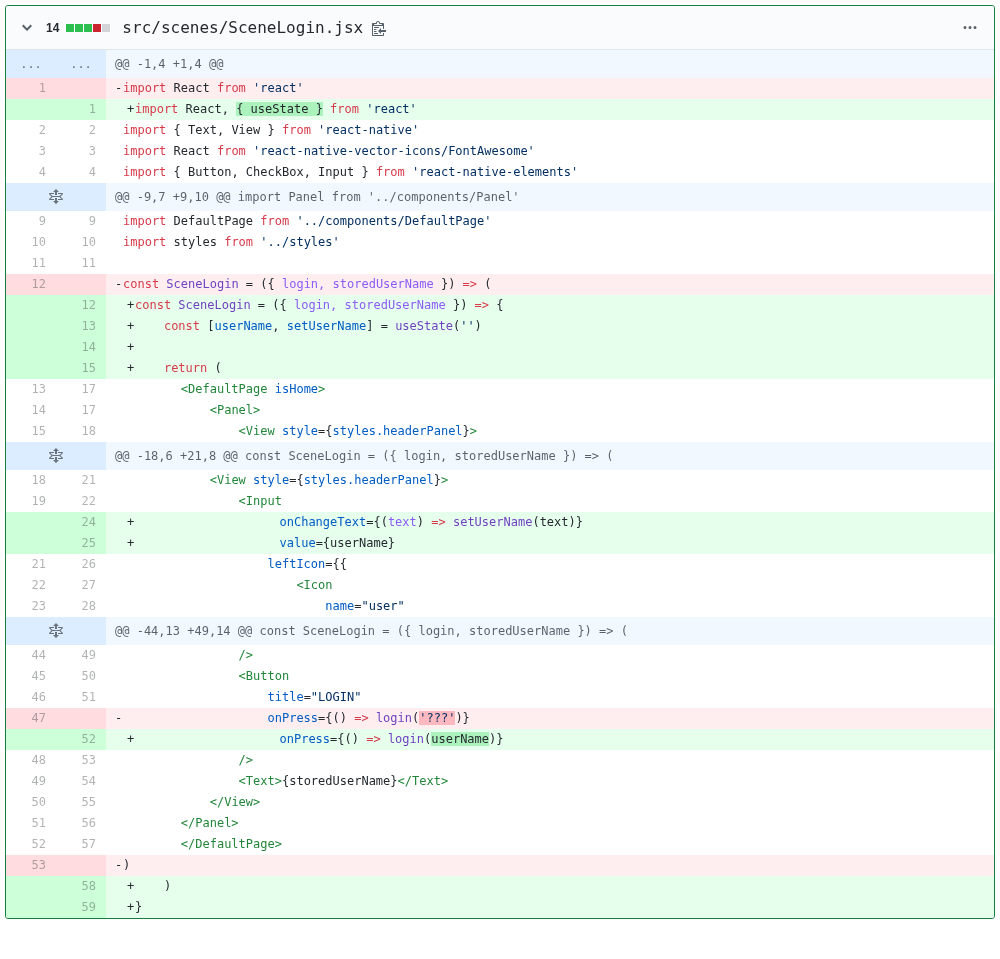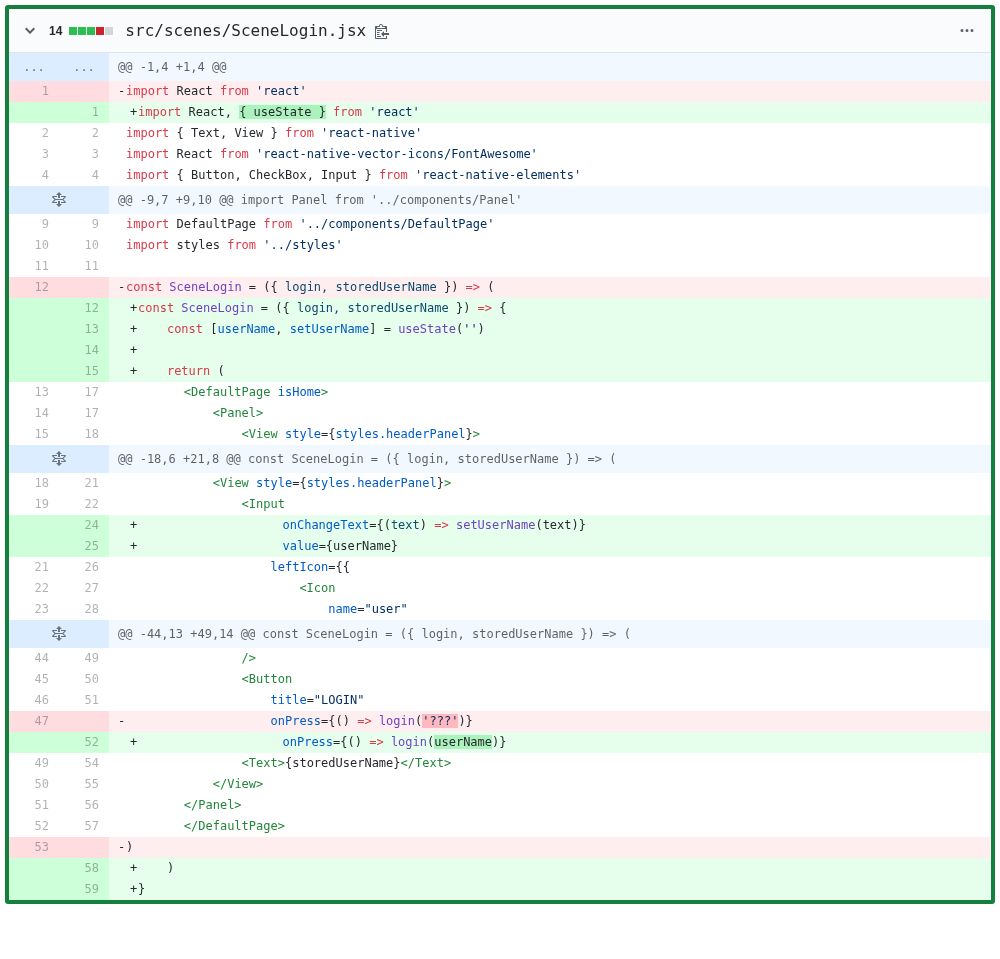--- a/index.html
+++ b/index.html
@@ -5,21 +5,21 @@
   * { box-sizing: border-box; }
   html, body { margin: 0; padding: 0; background: #fff; }
   body {
     padding: 5px;
     font-family: "Liberation Sans", sans-serif;
     color: #24292e;
     -webkit-font-smoothing: antialiased;
   }
 
   .file {
-    border: 4px solid #15803d;
+    border: 1px solid #15803d;
     border-radius: 3px;
     overflow: hidden;
     background: #fff;
   }
 
   
   .file-header {
     display: flex;
     align-items: center;
     padding: 8px 10px;
@@ -105,21 +105,21 @@
 
   
   .hl-add { background: #acf2bd; }
   .hl-del { background: #fdb8c0; }
 
   
   .tok-k { color: #d73a49; }  
   .tok-s { color: #032f62; }  
   .tok-v { color: #005cc5; }  
   .tok-f { color: #6f42c1; }  
-  .tok-o { color: #0c4a6e; }  
+  .tok-o { color: #8b5cf6; }  
   .tok-t { color: #22863a; }  
   .tok-p { color: #24292e; }  
 </style>
 </head>
 <body>
 
 <div class="file">
   <div class="file-header">
     <button class="btn-plain collapse-btn" aria-expanded="true">
       <svg class="octicon" width="10" height="16" viewBox="0 0 10 16" aria-hidden="true">
@@ -317,20 +317,25 @@
           <td class="gutter">47</td>
           <td class="gutter"></td>
           <td class="code"><span class="marker">-</span><span class="tok-p">                    </span><span class="tok-v">onPress</span><span class="tok-p">={() </span><span class="tok-k">=&gt;</span><span class="tok-p"> </span><span class="tok-f">login</span><span class="tok-p">(</span><span class="tok-s hl-del">'???'</span><span class="tok-p">)}</span></td>
         </tr>
         <tr class="row-add">
           <td class="gutter"></td>
           <td class="gutter">52</td>
           <td class="code"><span class="marker">+</span><span class="tok-p">                    </span><span class="tok-v">onPress</span><span class="tok-p">={() </span><span class="tok-k">=&gt;</span><span class="tok-p"> </span><span class="tok-f">login</span><span class="tok-p">(</span><span class="tok-p hl-add">userName</span><span class="tok-p">)}</span></td>
         </tr>
         <tr class="row-ctx">
+          <td class="gutter">48</td>
+          <td class="gutter">53</td>
+          <td class="code"><span class="marker"> </span><span class="tok-p">                </span><span class="tok-t">/&gt;</span></td>
+        </tr>
+        <tr class="row-ctx">
           <td class="gutter">49</td>
           <td class="gutter">54</td>
           <td class="code"><span class="marker"> </span><span class="tok-p">                </span><span class="tok-t">&lt;Text&gt;</span><span class="tok-p">{storedUserName}</span><span class="tok-t">&lt;/Text&gt;</span></td>
         </tr>
         <tr class="row-ctx">
           <td class="gutter">50</td>
           <td class="gutter">55</td>
           <td class="code"><span class="marker"> </span><span class="tok-p">            </span><span class="tok-t">&lt;/View&gt;</span></td>
         </tr>
         <tr class="row-ctx">

